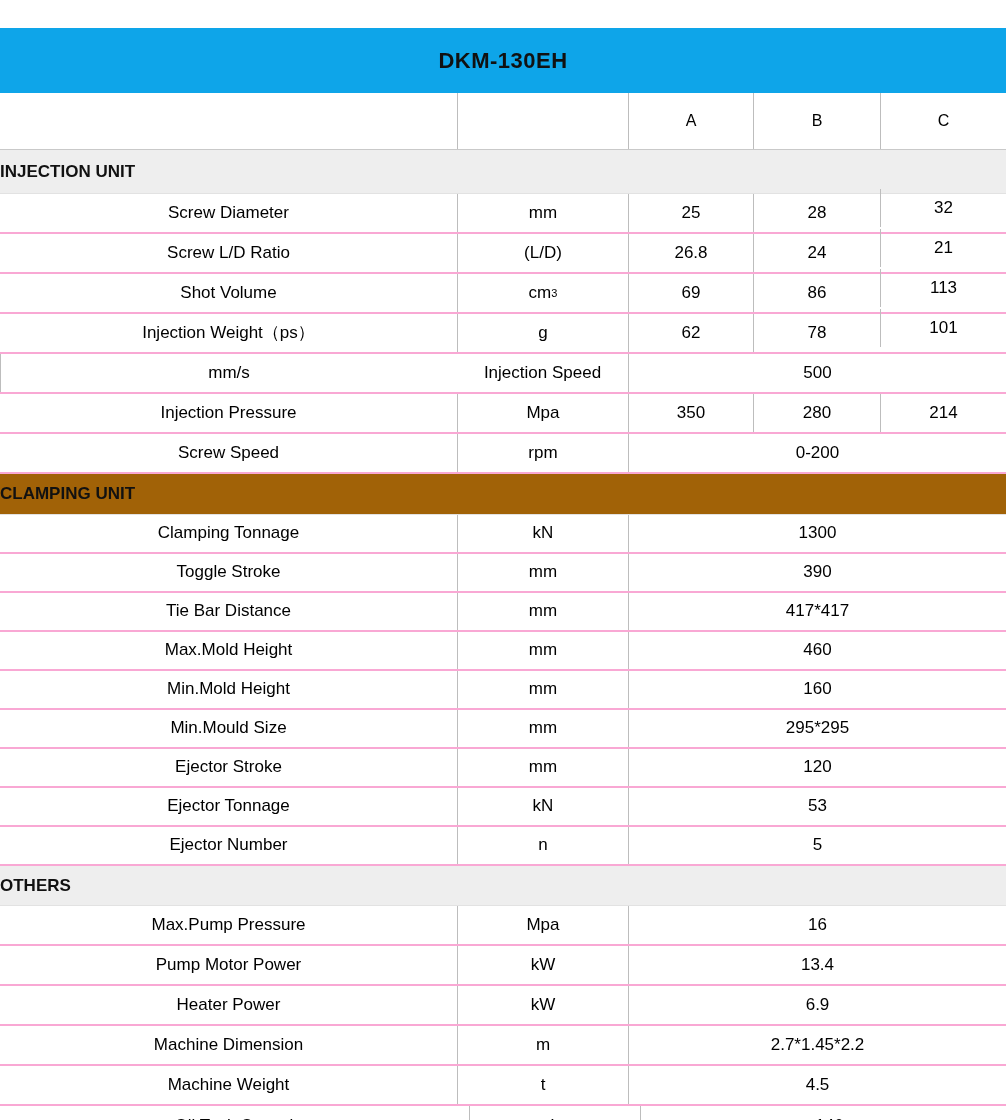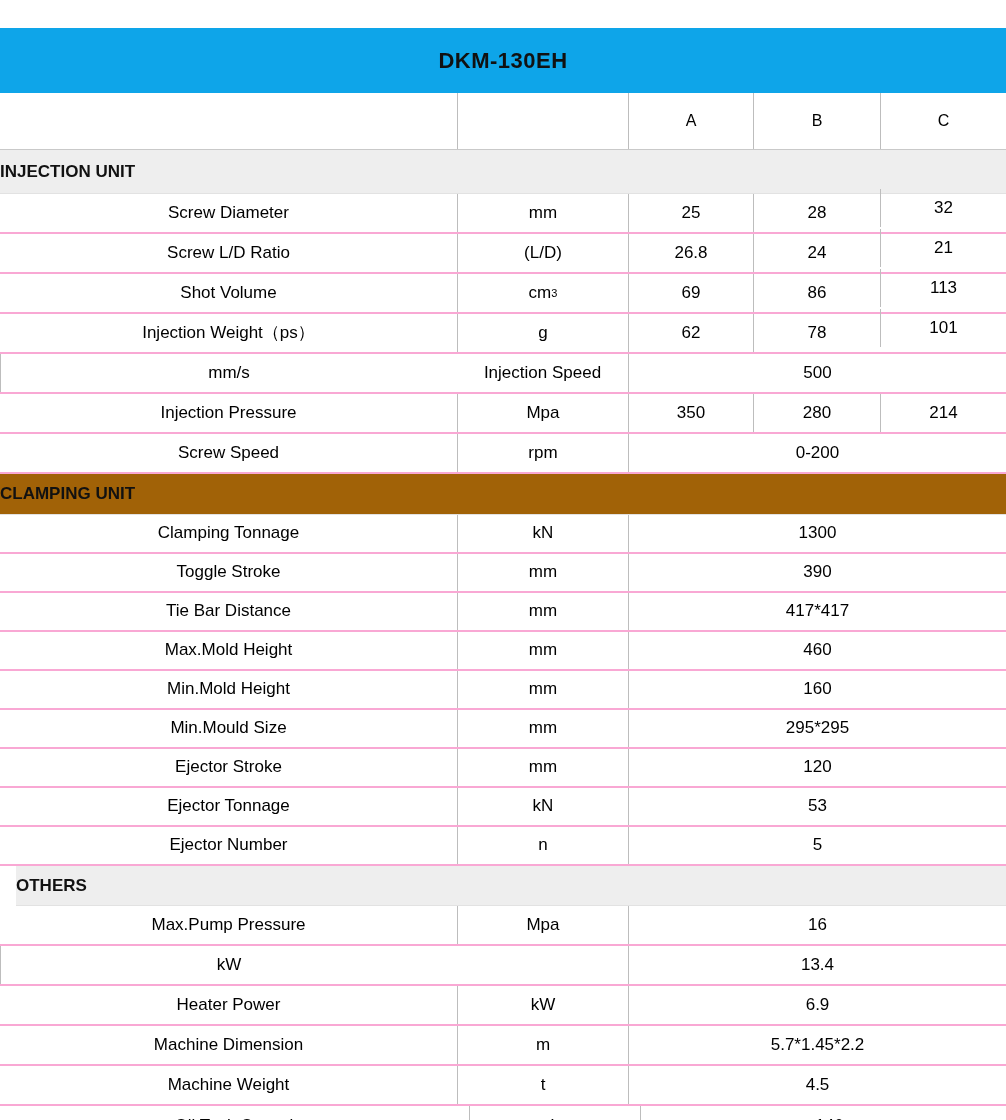--- a/index.html
+++ b/index.html
@@ -192,50 +192,51 @@
           <div class="cell v span-cell">53</div>
         </div>
         <div class="grid-row data-row">
           <div class="cell">Ejector Number</div>
           <div class="cell v">
             <span>n</span>
           </div>
           <div class="cell v span-cell">5</div>
         </div>
       </div>
-      <div class="section-band band-2" style="background: rgb(238, 238, 238); margin-left: 16px;">
+      <div class="section-band band-2" style="background: rgb(238, 238, 238);">
         <div class="section-title">OTHERS</div>
       </div>
       <div class="rows-2">
         <div class="grid-row data-row">
           <div class="cell">Max.Pump Pressure</div>
           <div class="cell v">
             <span>Mpa</span>
           </div>
           <div class="cell v span-cell">16</div>
         </div>
         <div class="grid-row data-row">
+          <div class="cell">Pump Motor Power</div>
           <div class="cell v">
             <span>kW</span>
           </div>
           <div class="cell v span-cell">13.4</div>
         </div>
         <div class="grid-row data-row">
           <div class="cell">Heater Power</div>
           <div class="cell v">
             <span>kW</span>
           </div>
           <div class="cell v span-cell">6.9</div>
         </div>
         <div class="grid-row data-row">
           <div class="cell">Machine Dimension</div>
           <div class="cell v">
             <span>m</span>
           </div>
-          <div class="cell v span-cell">5.7*1.45*2.2</div>
+          <div class="cell v span-cell">2.7*1.45*2.2</div>
         </div>
         <div class="grid-row data-row">
           <div class="cell">Machine Weight</div>
           <div class="cell v">
             <span>t</span>
           </div>
           <div class="cell v span-cell">4.5</div>
         </div>
         <div class="grid-row data-row no-border">
           <div class="cell">Oil Tank Capacity</div>

